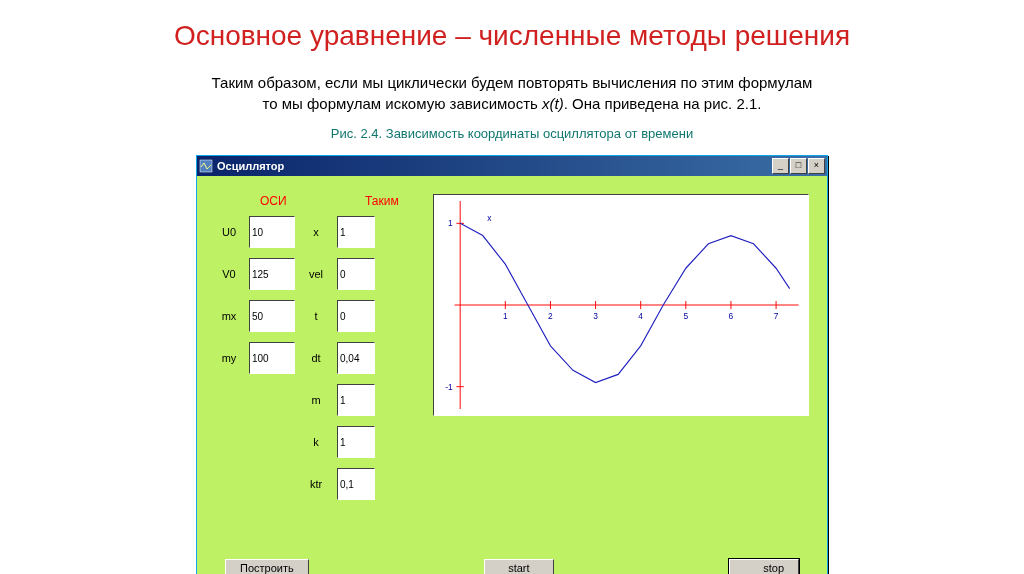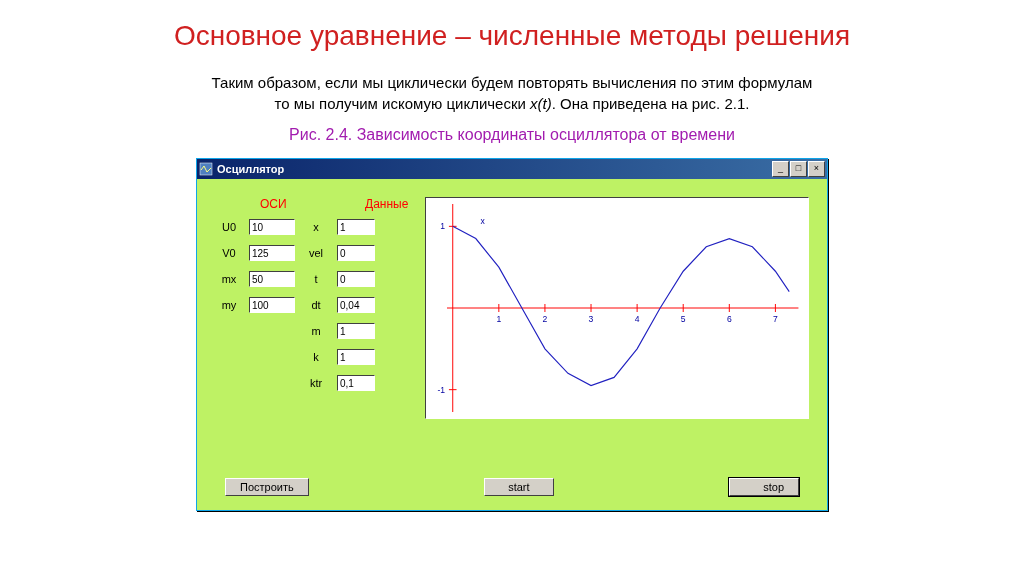--- a/index.html
+++ b/index.html
@@ -19,24 +19,24 @@
   }
   .description {
     font-size: 15px;
     text-align: center;
     margin: 8px auto;
     max-width: 680px;
     line-height: 1.4;
     color: #000;
   }
   .figure-caption {
-    font-size: 16px;
+    font-size: 13px;
     text-align: center;
     margin: 12px 0 14px 0;
-    color: #a21caf;
+    color: #0f766e;
   }
   .app-window {
     width: 630px;
     margin: 0 auto;
     border: 1px solid #0ea5e9;
     box-shadow: 1px 1px 0 #000;
     background: #bef264;
   }
   .title-bar {
     background: linear-gradient(to right, #0a246a, #3a6ea5);
@@ -74,21 +74,21 @@
     font-family: Arial, sans-serif;
     color: #000;
     cursor: pointer;
   }
   .window-body {
     padding: 18px 18px 14px 18px;
     position: relative;
   }
   .content-row {
     display: flex;
-    gap: 10px;
+    gap: 18px;
   }
   .params-col {
     width: 200px;
     font-size: 11px;
     color: #000;
   }
   .col-headers {
     display: flex;
     margin-bottom: 8px;
   }
@@ -104,21 +104,21 @@
     column-gap: 6px;
     row-gap: 10px;
     align-items: center;
   }
   .param-label {
     font-size: 11px;
     color: #000;
     text-align: center;
   }
   .param-input {
-    height: 16px;
+    height: 32px;
     border: 1px solid #808080;
     border-top-color: #404040;
     border-left-color: #404040;
     border-right-color: #fff;
     border-bottom-color: #fff;
     background: #fff;
     font-size: 10px;
     padding: 0 2px;
     width: 100%;
     box-sizing: border-box;
@@ -158,21 +158,21 @@
   }
   svg.app-icon-svg { display: block; }
 </style>
 </head>
 <body>
 
 <h1 class="page-title">Основное уравнение – численные методы решения</h1>
 
 <p class="description">
   <span>Таким образом, если мы циклически будем повторять вычисления по этим формулам</span><br>
-  <span>то мы получим искомую циклически </span><em>x(t)</em><span>. Она приведена на рис. 2.1.</span>
+  <span>то мы формулам искомую зависимость </span><em>x(t)</em><span>. Она приведена на рис. 2.1.</span>
 </p>
 
 <p class="figure-caption">Рис. 2.4. Зависимость координаты осциллятора от времени</p>
 
 <div class="app-window">
   <div class="title-bar">
     <span class="app-icon">
       <svg class="app-icon-svg" width="14" height="14" viewBox="0 0 14 14">
         <rect x="1" y="1" width="12" height="12" fill="#5080c0" stroke="#fff" stroke-width="0.5"></rect>
         <path d="M2 8 L5 4 L8 10 L12 6" stroke="#ffff80" stroke-width="1" fill="none"></path>
@@ -184,21 +184,21 @@
       <div class="win-btn">□</div>
       <div class="win-btn">×</div>
     </div>
   </div>
 
   <div class="window-body">
     <div class="content-row">
       <div class="params-col">
         <div class="col-headers">
           <div class="col-header osi">ОСИ</div>
-          <div class="col-header dannye">Данные</div>
+          <div class="col-header dannye">Таким</div>
         </div>
         <div class="param-grid">
           <div class="param-label">U0</div>
           <input class="param-input" value="10" style="">
           <div class="param-label">x</div>
           <input class="param-input" value="1" style="">
 
           <div class="param-label">V0</div>
           <input class="param-input" value="125" style="">
           <div class="param-label">vel</div>

